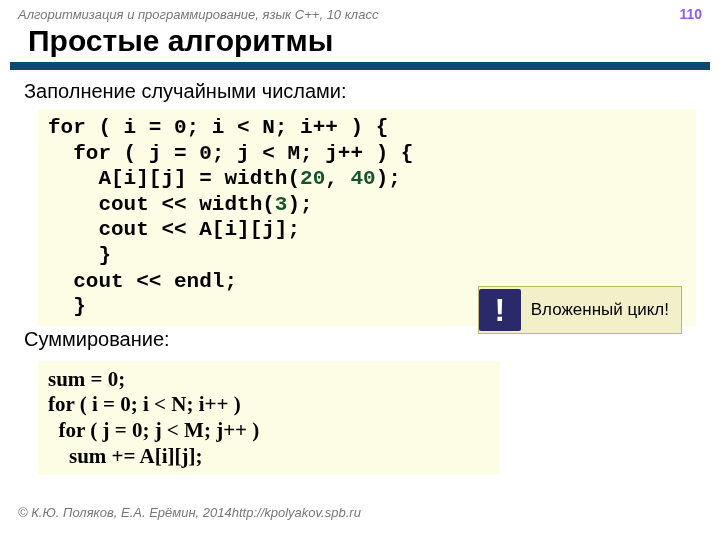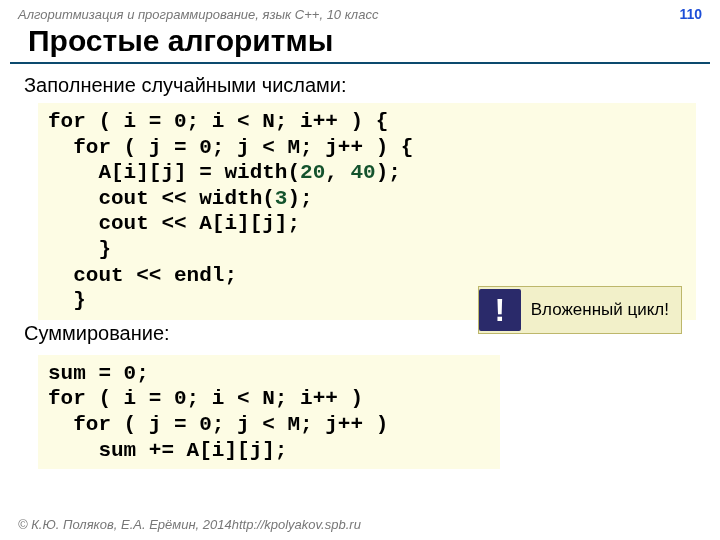--- a/index.html
+++ b/index.html
@@ -17,51 +17,51 @@
     justify-content: space-between;
     align-items: baseline;
     padding: 6px 18px 0 18px;
   }
   .header-text {
     font-style: italic;
     color: #777;
     font-size: 13px;
   }
   .page-num {
-    color: #1d4ed8;
+    color: #8b5cf6;
     font-size: 14px;
     font-weight: bold;
   }
   .title {
     font-size: 30px;
     font-weight: bold;
     color: #000;
     padding: 2px 18px 4px 18px;
-    border-bottom: 2px solid #0c4a6e;
+    border-bottom: 8px solid #0c4a6e;
     margin: 0 10px 8px 10px;
   }
   .subtitle {
     font-size: 20px;
     color: #000;
     padding: 2px 18px 6px 24px;
   }
   .code-block {
     font-family: "Courier New", monospace;
     font-size: 21px;
     font-weight: bold;
     white-space: pre;
     background: #fdfce4;
     margin: 0 24px 0 38px;
     padding: 6px 10px 6px 10px;
     line-height: 1.22;
     position: relative;
   }
   .g { color: #14532d; }
   .code-block2 {
-    font-family: Liberation Mono, monospace;
+    font-family: Liberation Serif, serif;
     font-size: 21px;
     font-weight: bold;
     white-space: pre;
     background: #fdfce4;
     margin: 4px 220px 0 38px;
     padding: 6px 10px 6px 10px;
     line-height: 1.22;
   }
   .callout {
     position: absolute;
@@ -86,21 +86,21 @@
     justify-content: center;
     margin-right: 10px;
     border-radius: 2px;
   }
   .callout-text {
     font-size: 17px;
     color: #000;
   }
   .footer {
     position: absolute;
-    bottom: 8px;
+    bottom: 20px;
     left: 0;
     right: 0;
     display: flex;
     padding: 0 18px;
     font-style: italic;
     color: #777;
     font-size: 13px;
   }
   .footer .copy { flex: 0 0 auto; }
   .footer .url { }

